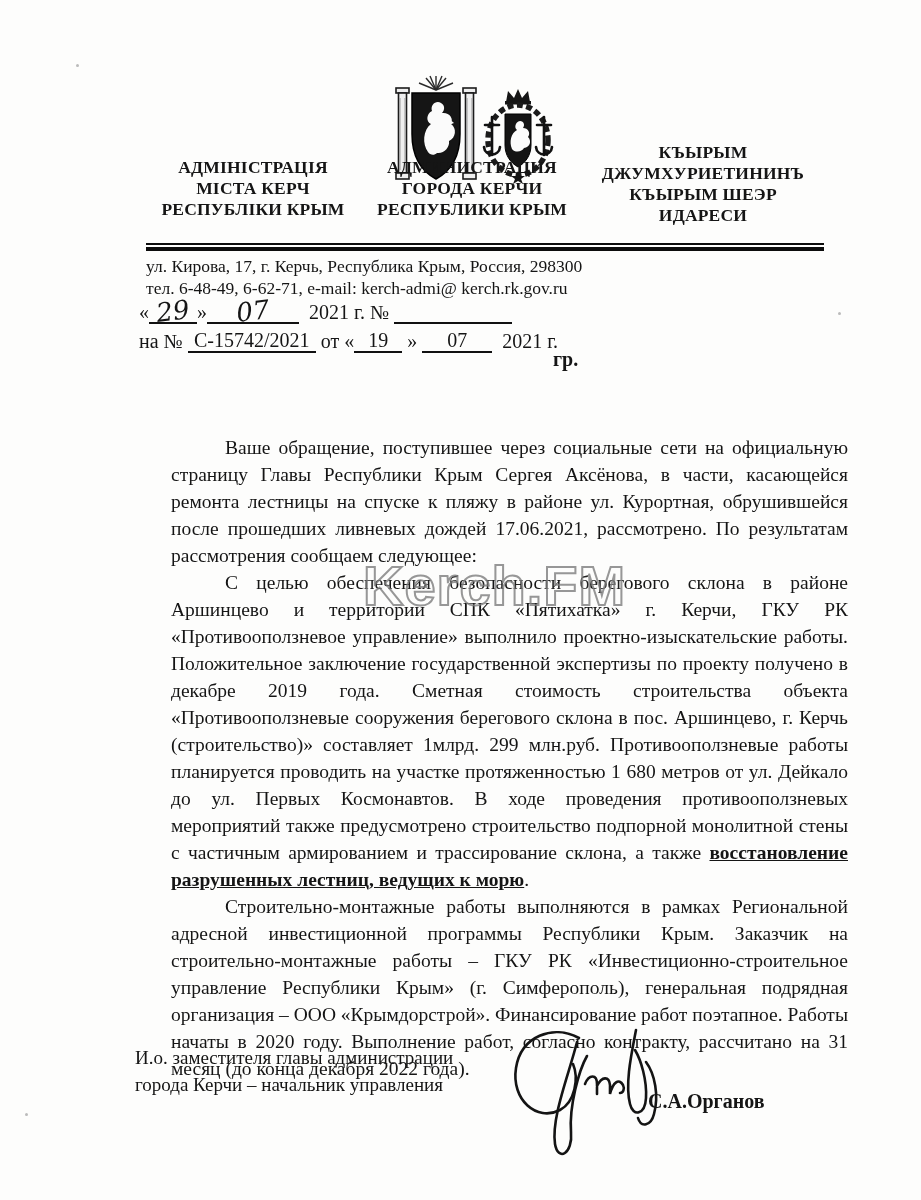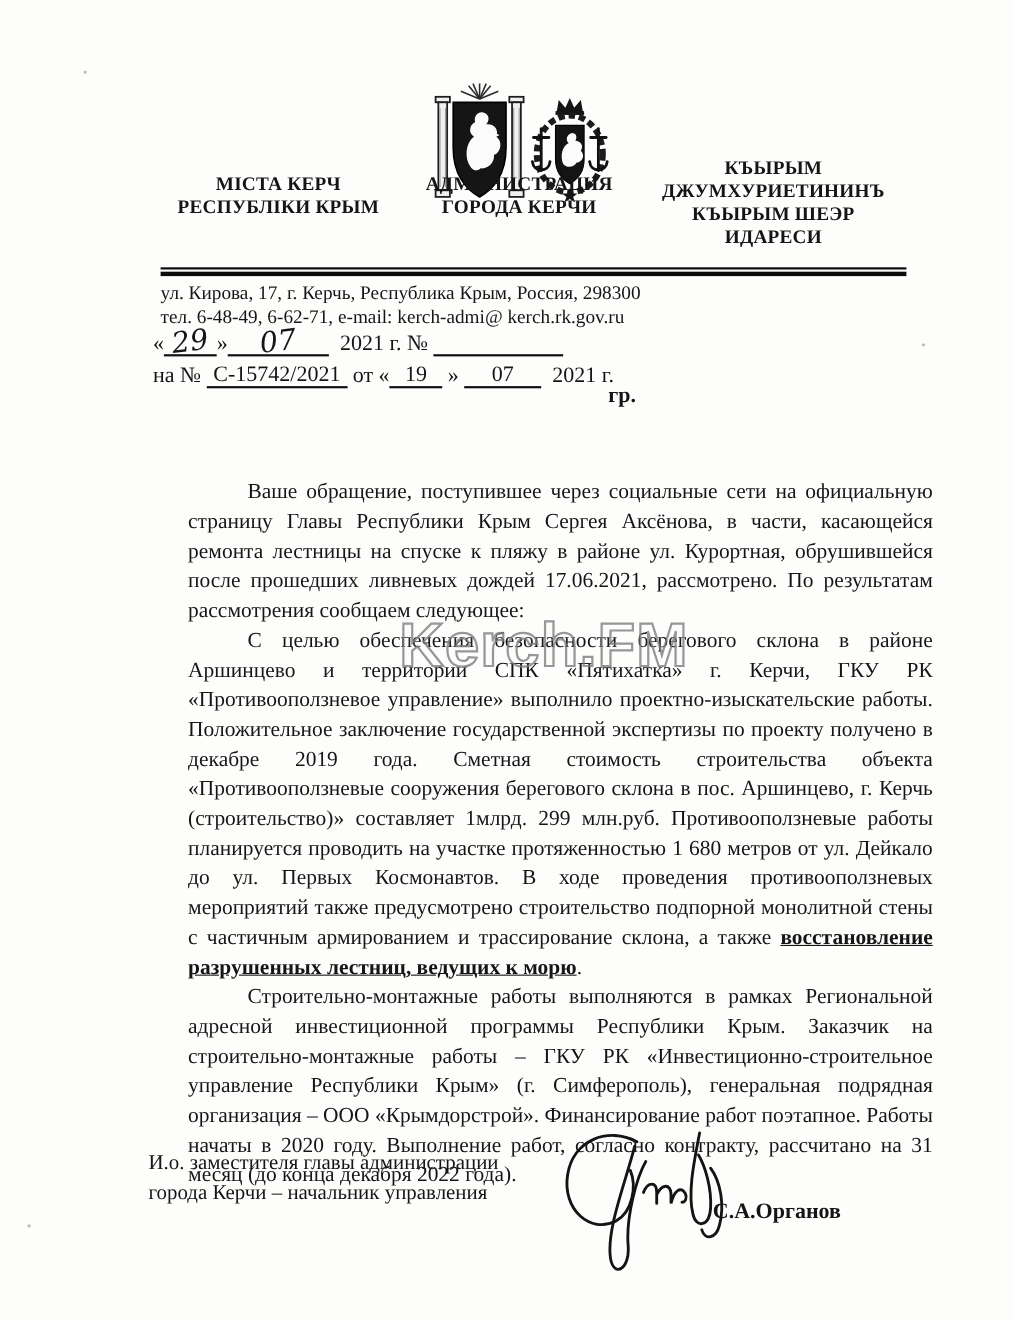--- a/index.html
+++ b/index.html
@@ -107,26 +107,28 @@
       <path d="M57,60 C58,70 72,70 73,60"></path>
     </g>
 
     <path d="M26,27 L52,27 L52,58 C52,69 46,76 39,80 C32,76 26,69 26,58 Z" fill="#141414" stroke="#000"></path>
     <path fill="#fbfbfb" d="M33,62 C30,55 32,46 38,43 C35,41 36,35 41,34 C45,34 46,38 44,41 C49,41 52,46 49,50 C53,54 51,60 45,61 C43,65 36,66 33,62 Z"></path>
 
     <path d="M39,84 L41,89 L46,89 L42,92 L44,97 L39,94 L34,97 L36,92 L32,89 L37,89 Z" fill="#151515"></path>
   </svg>
 
   <div class="org org-left">
+    <div>АДМІНІСТРАЦІЯ</div>
     <div>МІСТА КЕРЧ</div>
     <div>РЕСПУБЛІКИ КРЫМ</div>
   </div>
   <div class="org org-center">
     <div>АДМИНИСТРАЦИЯ</div>
     <div>ГОРОДА КЕРЧИ</div>
+    <div>РЕСПУБЛИКИ КРЫМ</div>
   </div>
   <div class="org org-right">
     <div>КЪЫРЫМ</div>
     <div>ДЖУМХУРИЕТИНИНЪ</div>
     <div>КЪЫРЫМ ШЕЭР ИДАРЕСИ</div>
   </div>
 
   <div class="rule"></div>
 
   <div class="addr-block">

